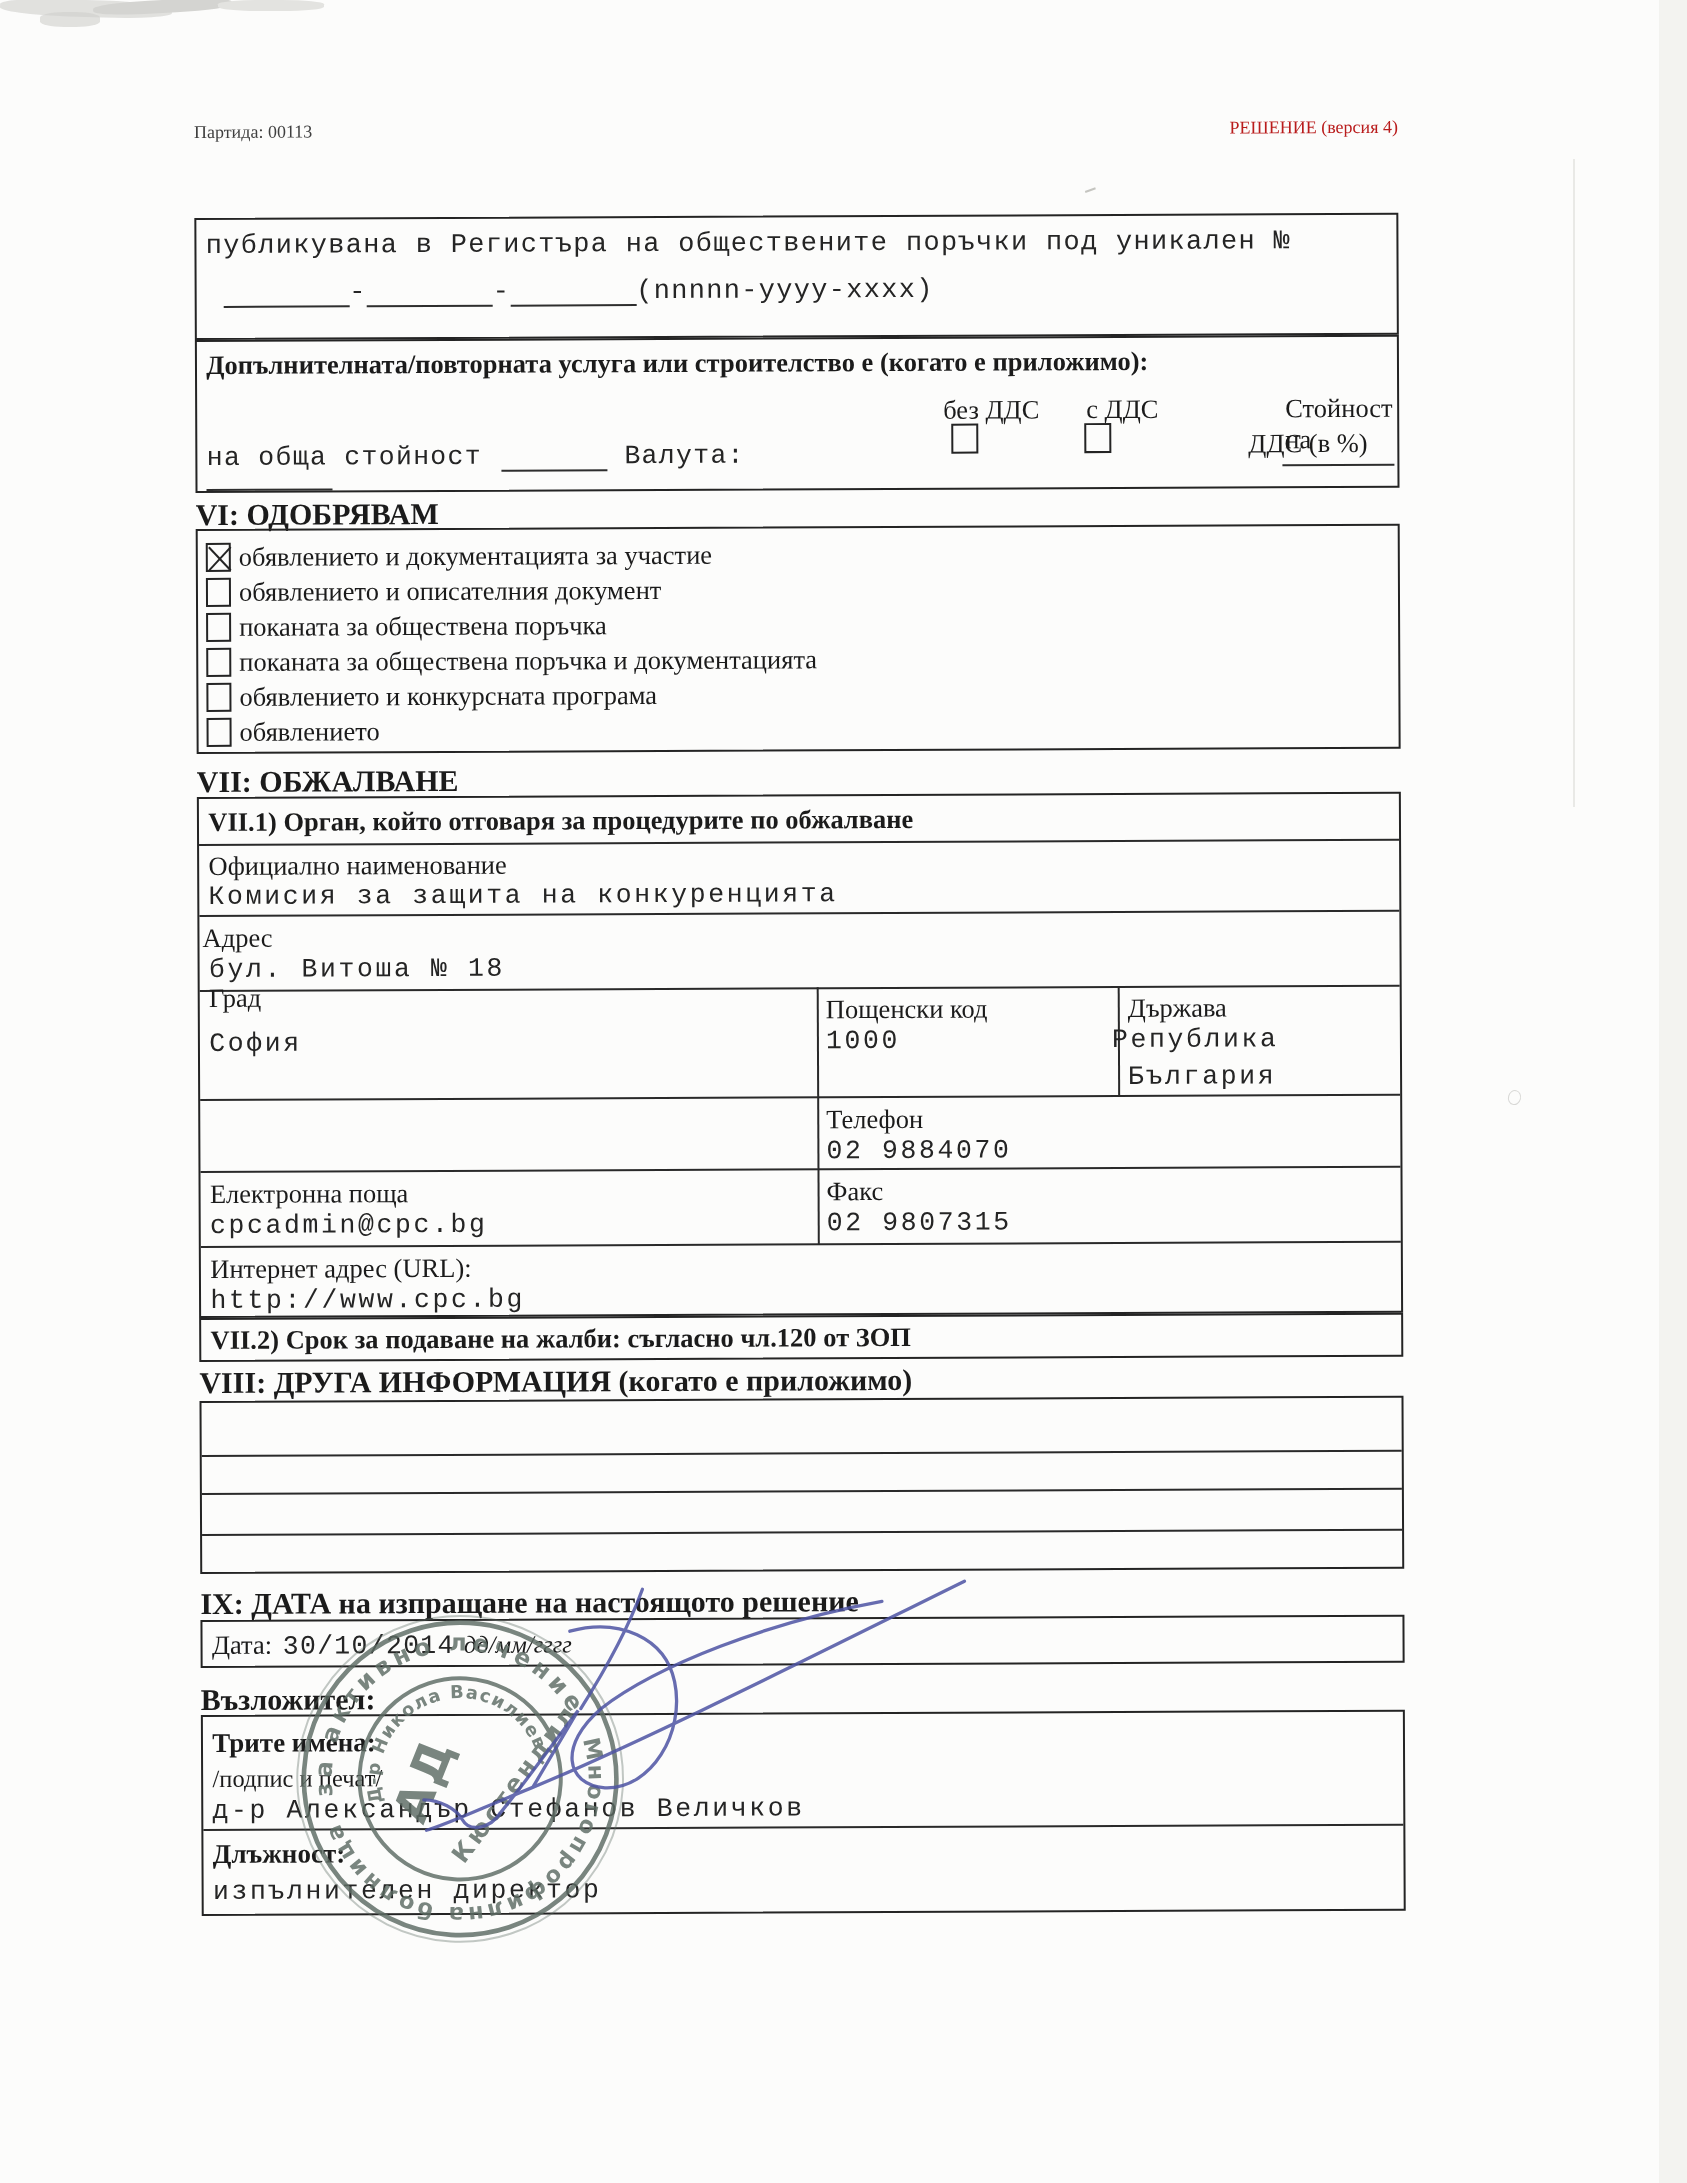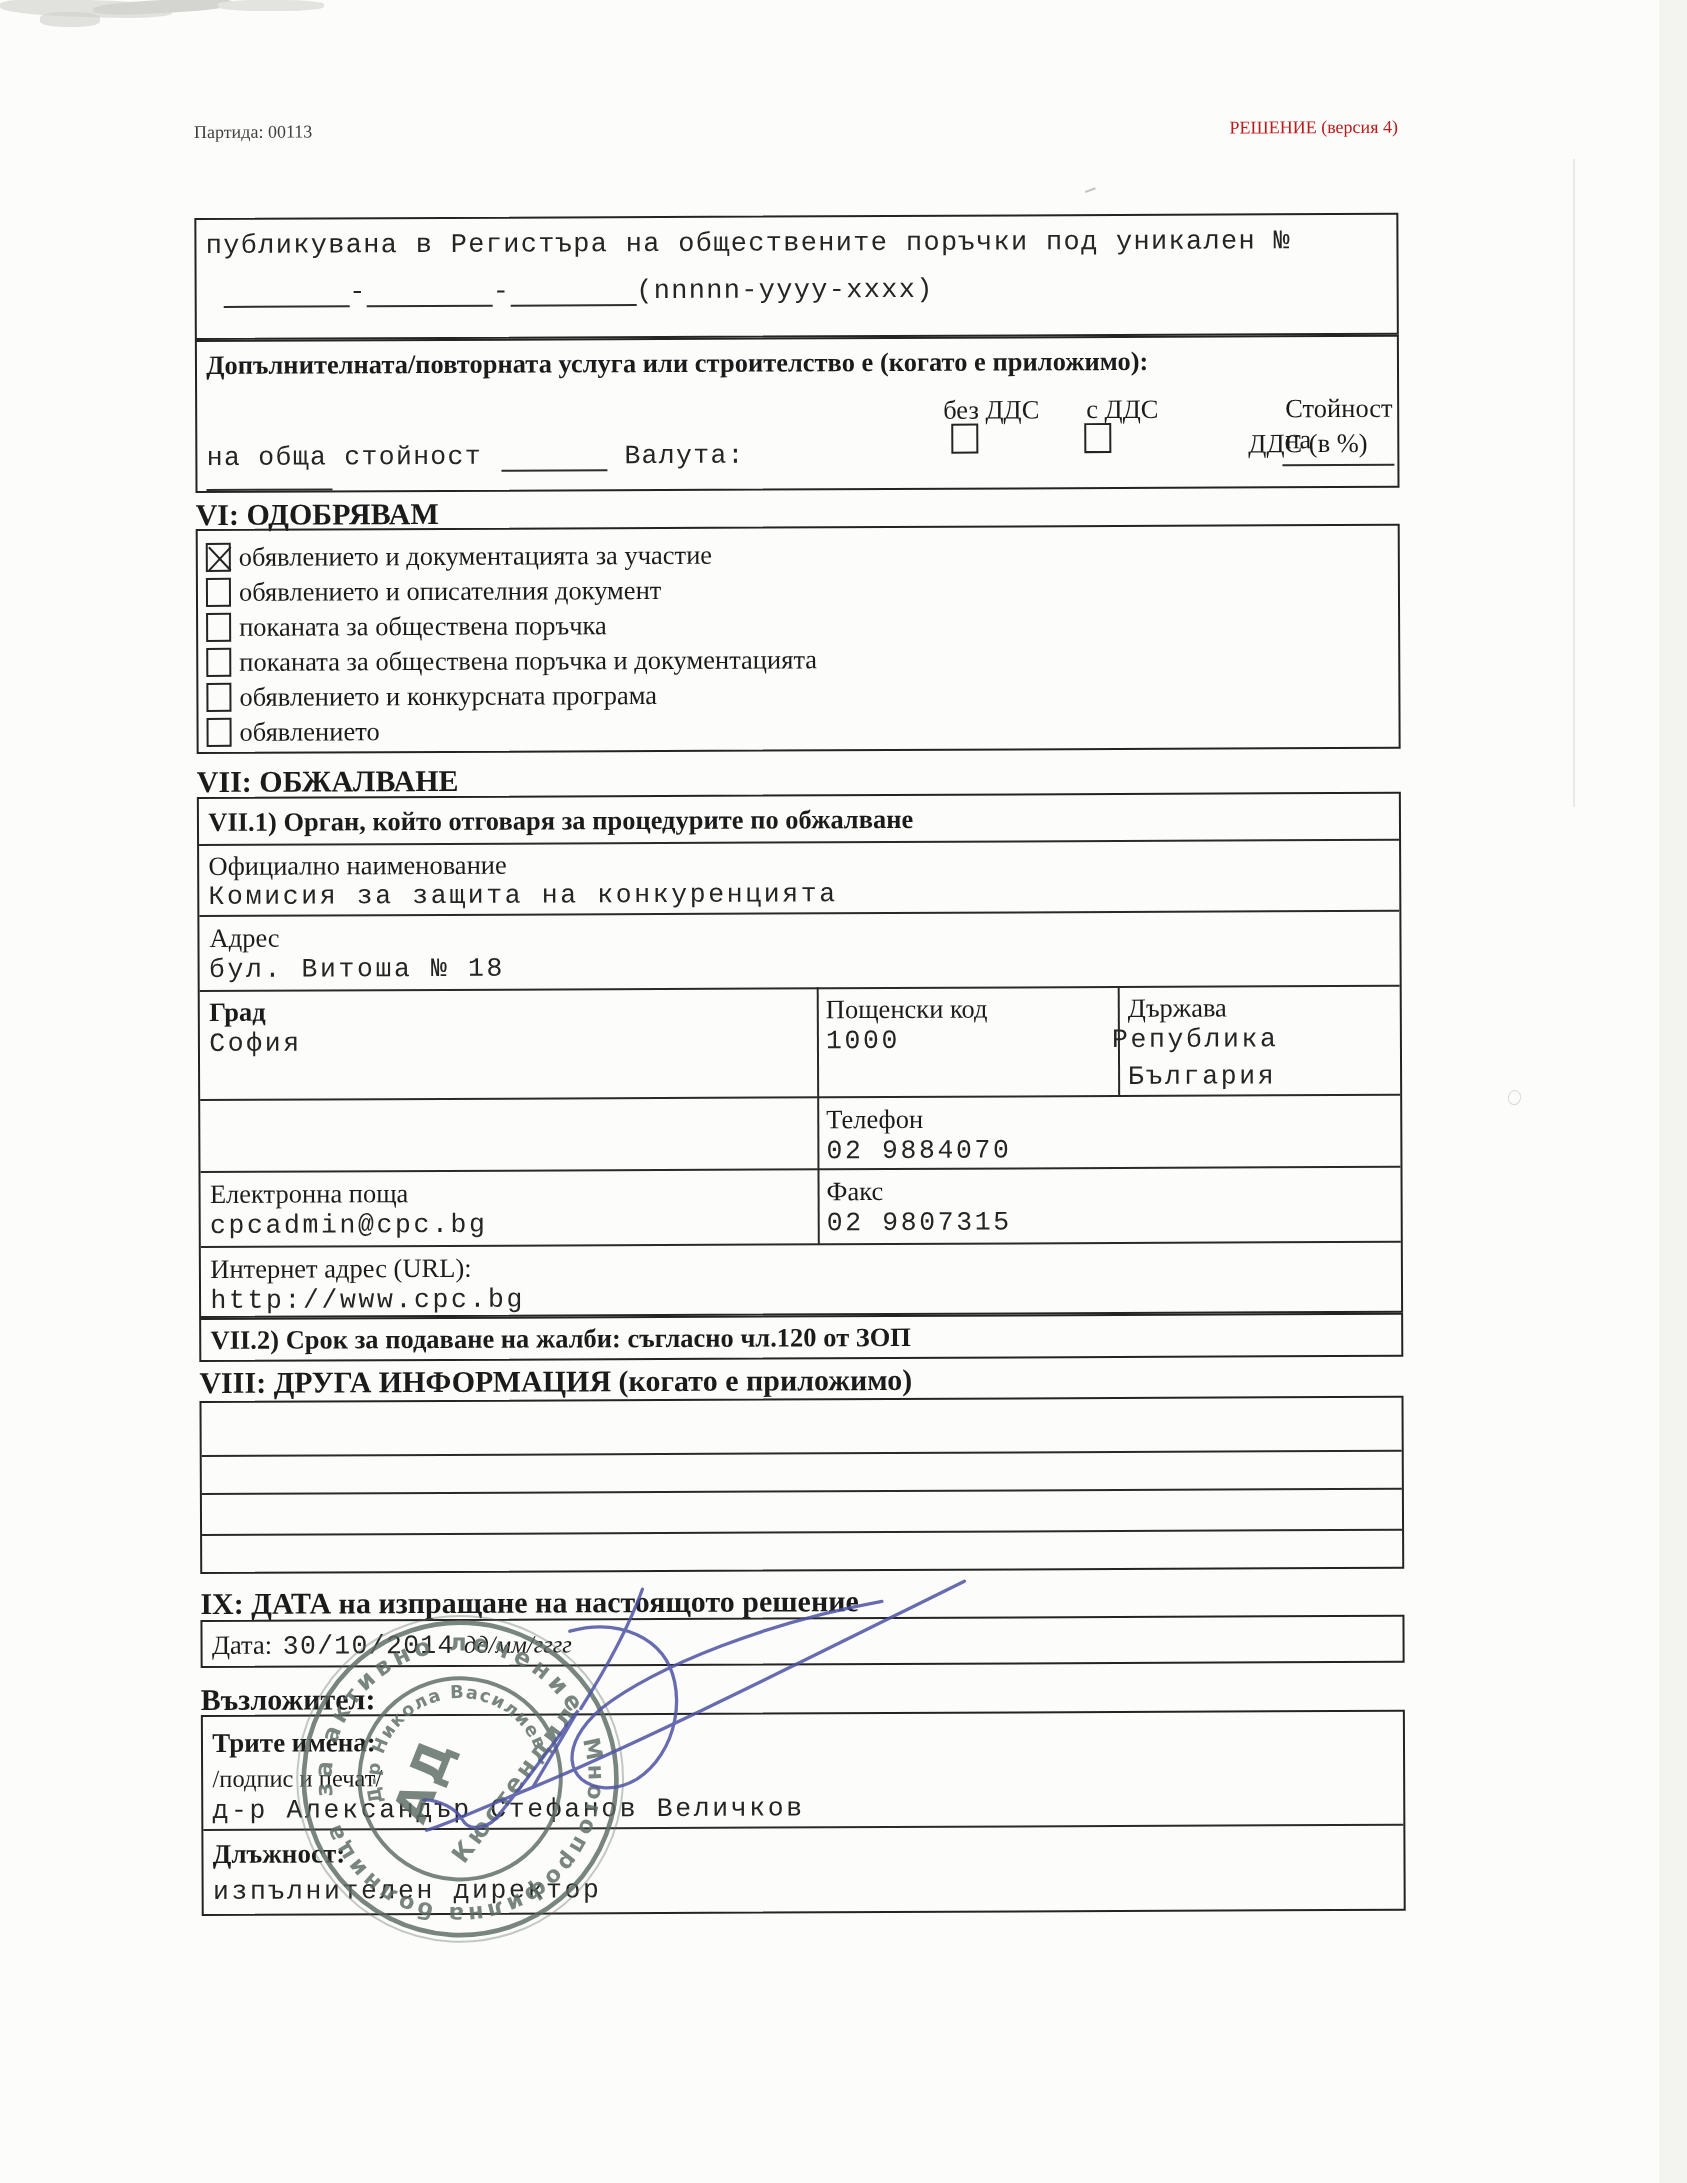--- a/index.html
+++ b/index.html
@@ -107,24 +107,24 @@
       <div class="hline" style="top:372px;"></div>
       <div class="hline" style="top:447px;"></div>
       <div class="vline" style="left:617px;top:191px;height:257px;"></div>
       <div class="vline" style="left:918px;top:191px;height:110px;"></div>
 
       <div class="serif b abs" style="left:9.3px;top:8px;font-size:26.5px;">VII.1) Орган, който отговаря за процедурите по обжалване</div>
 
       <div class="serif abs lbl" style="left:9.3px;top:52px;">Официално наименование</div>
       <div class="mono abs val" style="left:9.3px;top:83px;letter-spacing:2.6px;">Комисия за защита на конкуренцията</div>
 
-      <div class="serif abs lbl" style="left:10px;top:124px;">Адрес</div>
+      <div class="serif abs lbl" style="left:3px;top:124px;">Адрес</div>
       <div class="mono abs val" style="left:9.3px;top:156px;letter-spacing:2.6px;">бул. Витоша № 18</div>
 
-      <div class="serif abs lbl" style="left:9.3px;top:198px;font-weight:bold;">Град</div>
+      <div class="serif abs lbl" style="left:9.3px;top:184px;">Град</div>
       <div class="mono abs val" style="left:9.3px;top:230px;letter-spacing:2.6px;">София</div>
       <div class="serif abs lbl" style="left:626px;top:198px;">Пощенски код</div>
       <div class="mono abs val" style="left:626px;top:230px;letter-spacing:2.6px;">1000</div>
       <div class="serif abs lbl" style="left:928px;top:198px;">Държава</div>
       <div class="mono abs val" style="left:912px;top:230px;letter-spacing:2.6px;">Република</div>
       <div class="mono abs val" style="left:928px;top:267px;letter-spacing:2.6px;">България</div>
 
       <div class="serif abs lbl" style="left:626px;top:308px;">Телефон</div>
       <div class="mono abs val" style="left:626px;top:340px;letter-spacing:2.6px;">02 9884070</div>
 

